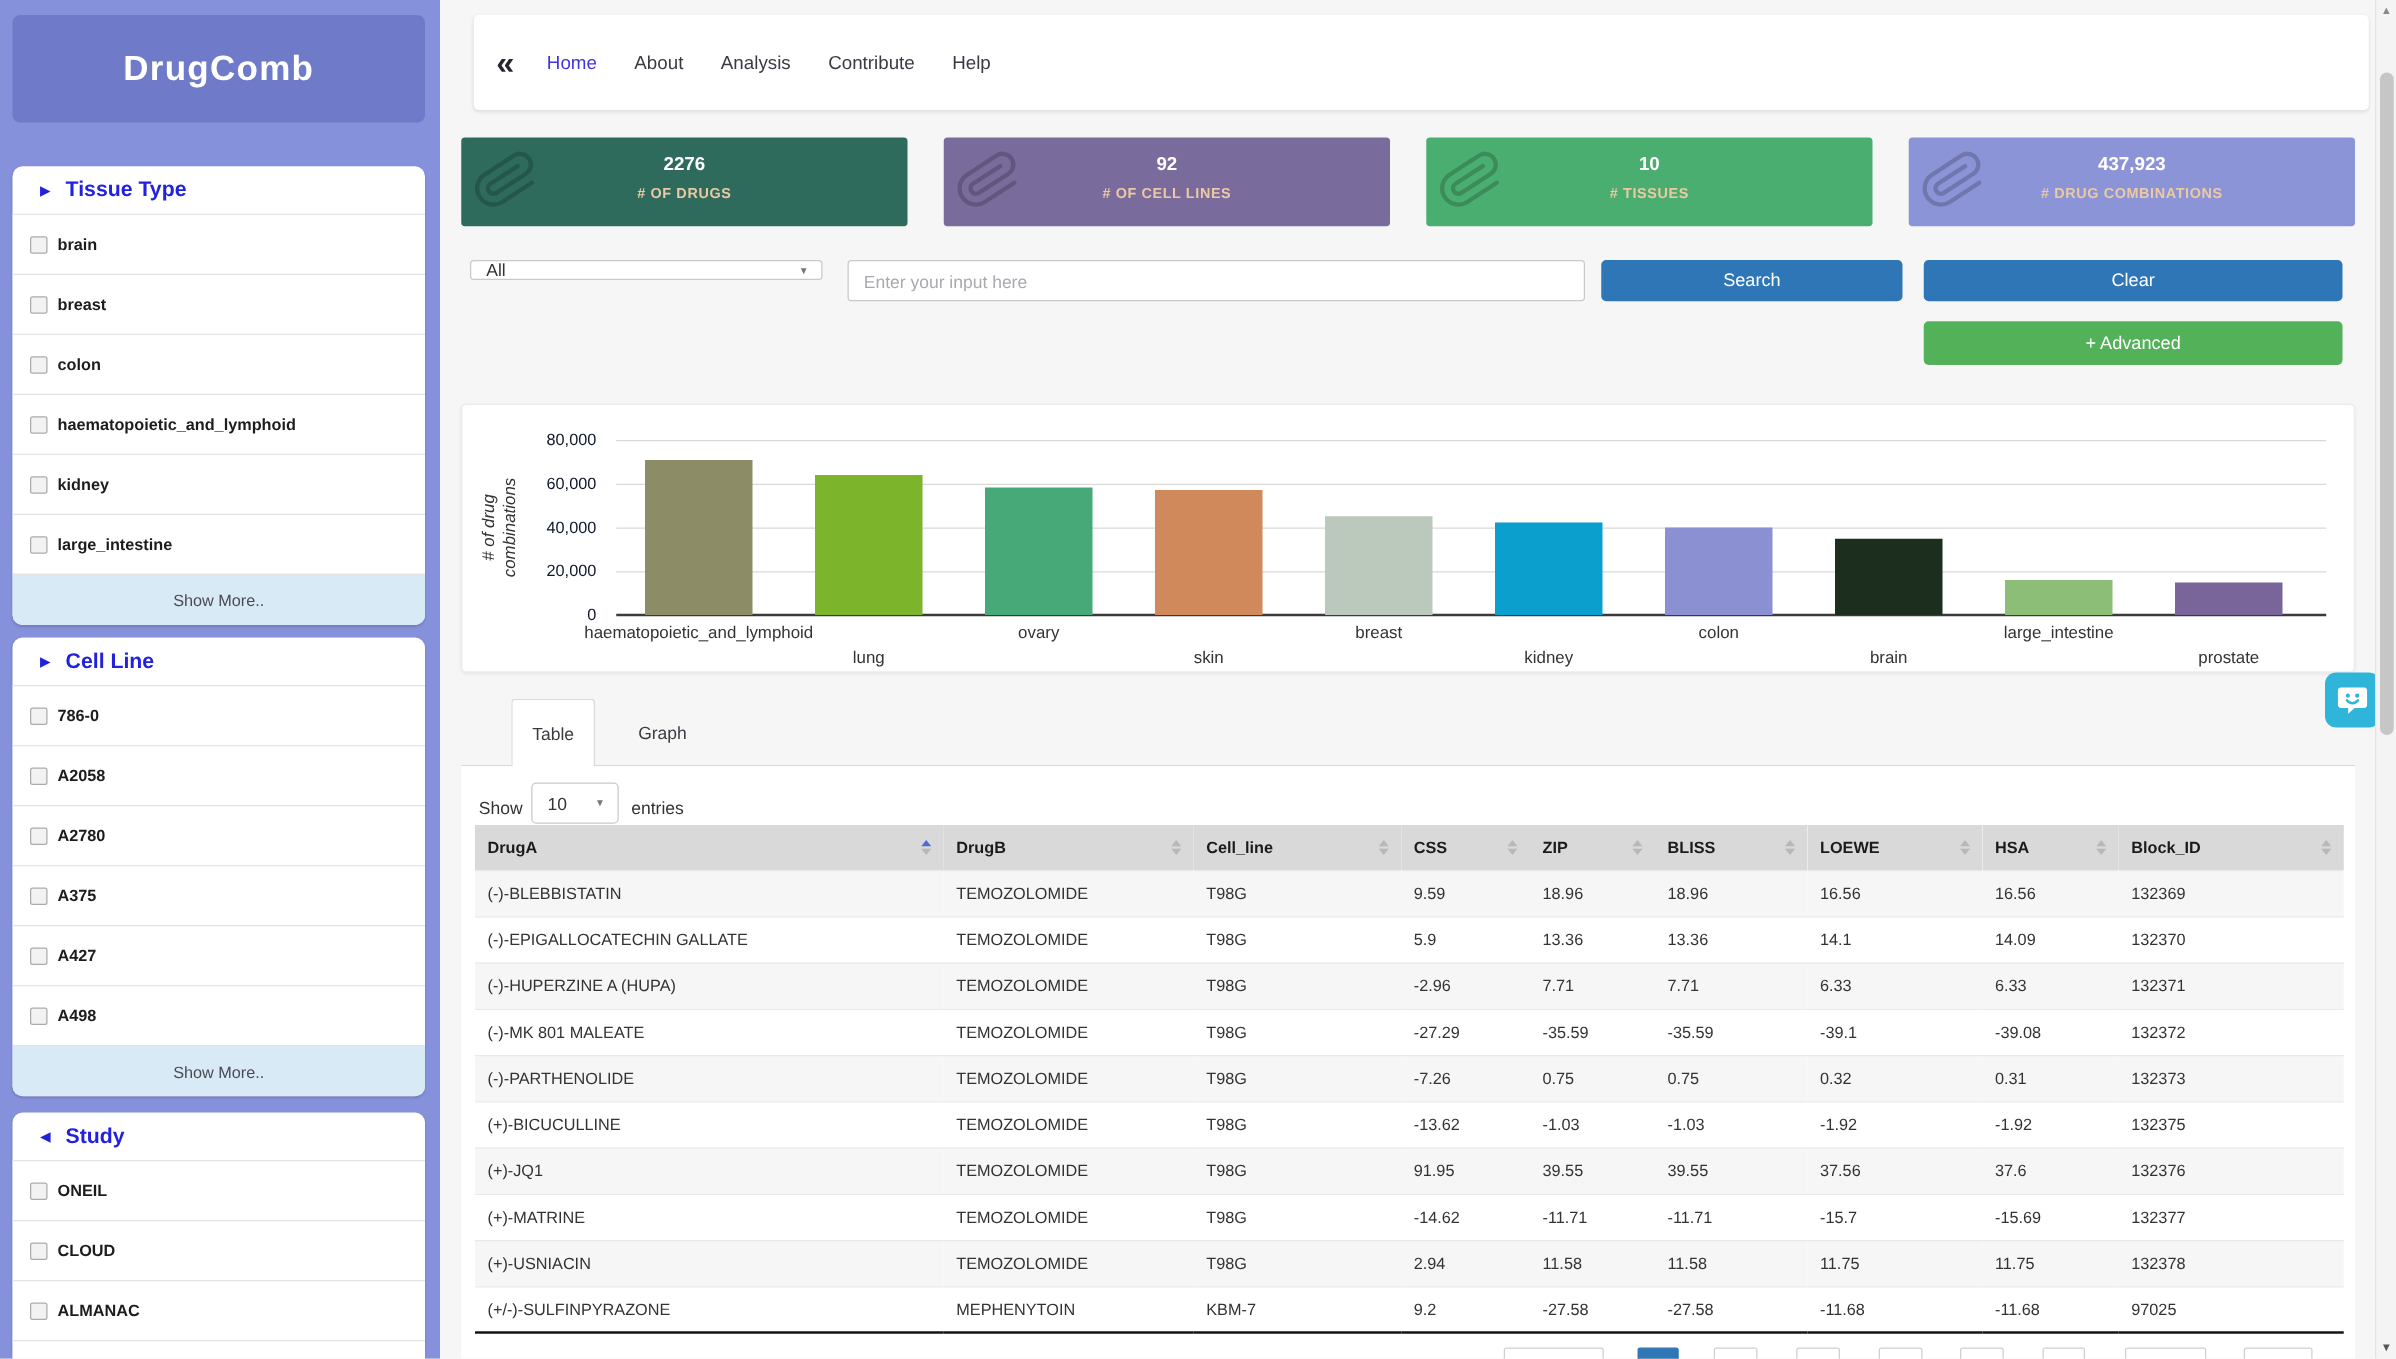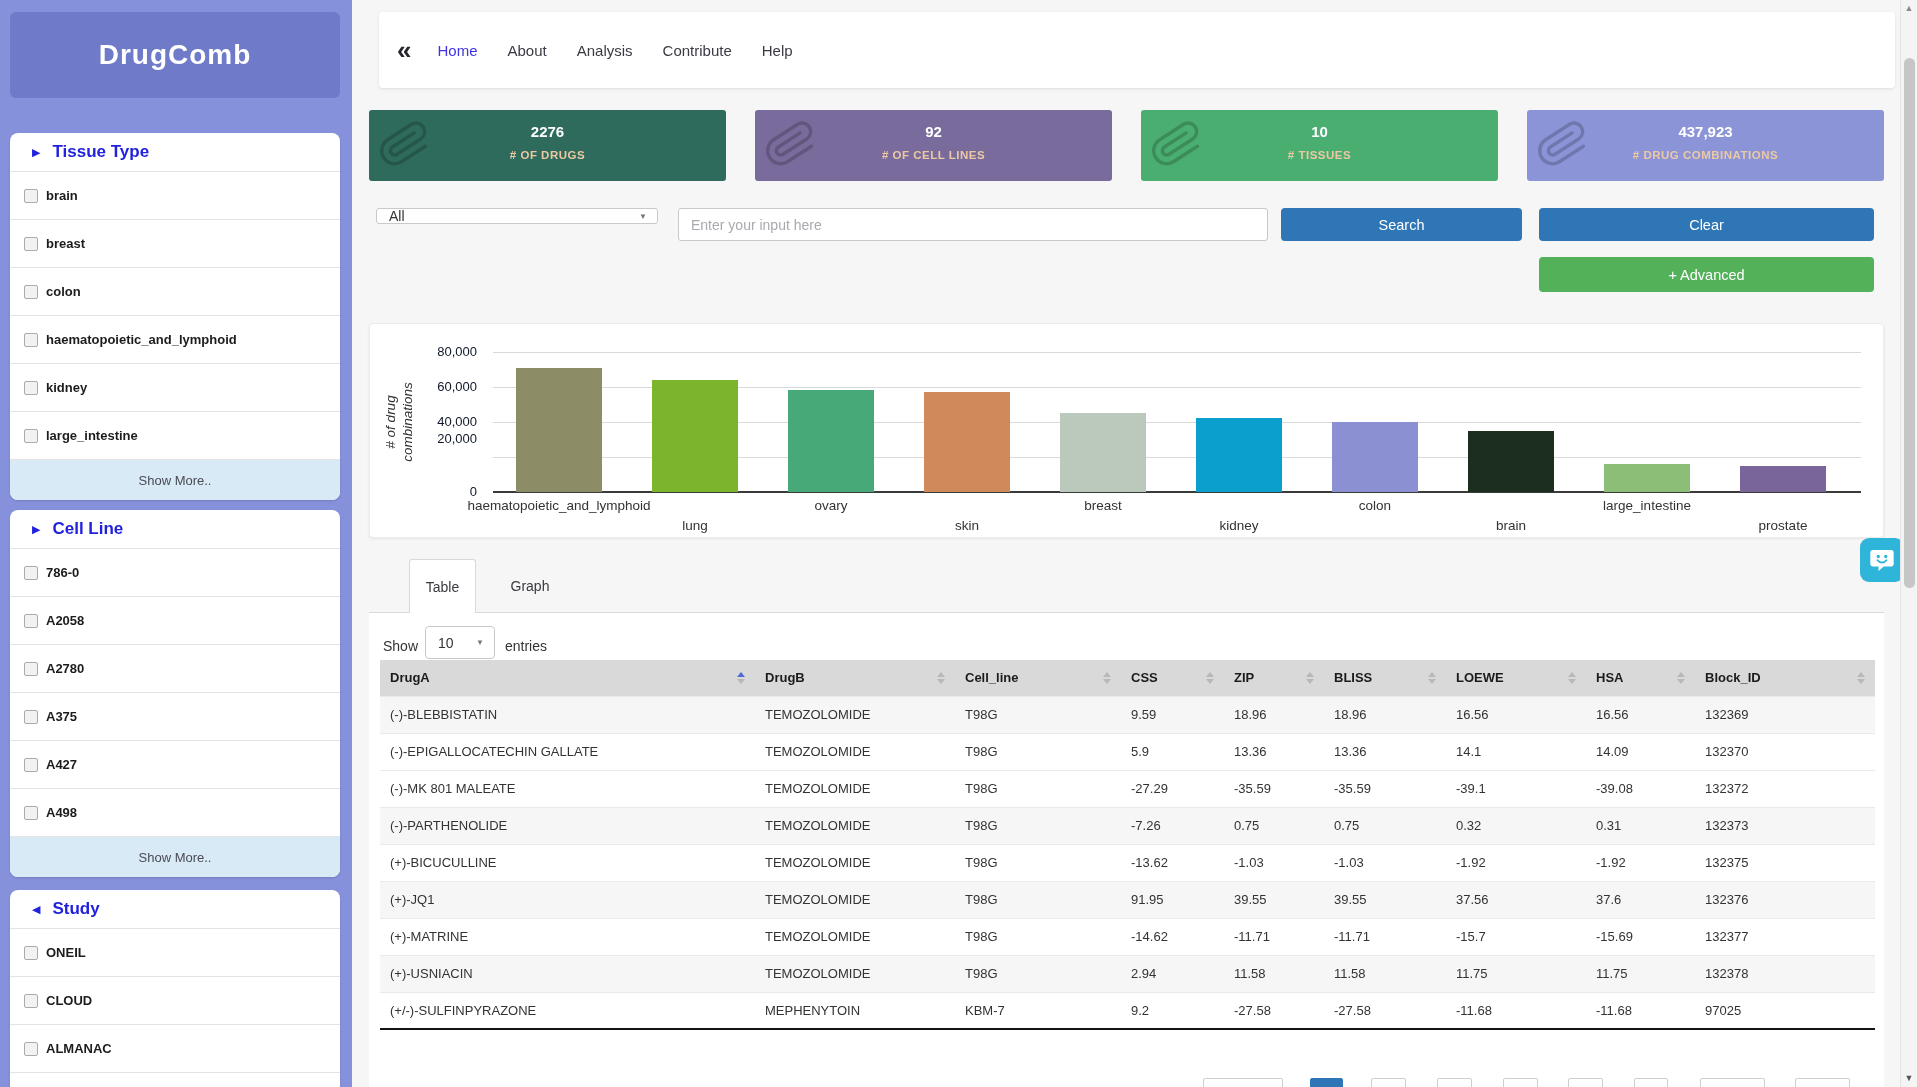--- a/index.html
+++ b/index.html
@@ -234,21 +234,21 @@
 
   <div class="chart-card">
     <div class="ytitle">
         <div># of drug</div>
         <div>combinations</div>
       </div>
     <div id="chart-yticks">
         <div class="ytick" style="top: 20px;">80,000</div>
         <div class="ytick" style="top: 55px;">60,000</div>
         <div class="ytick" style="top: 90px;">40,000</div>
-        <div class="ytick" style="top: 107px; text-align: right;">20,000</div>
+        <div class="ytick" style="top: 125px; text-align: right;">20,000</div>
         <div class="ytick" style="top: 160px;">0</div>
       </div>
     <div class="plot" id="chart-plot">
         <div class="gridline" style="top: 0px;"></div>
         <div class="gridline" style="top: 35px;"></div>
         <div class="gridline" style="top: 70px;"></div>
         <div class="gridline" style="top: 105px;"></div>
         <div class="axisline"></div>
         <div class="bar" style="left: 23px; height: 124px; background: rgb(140, 140, 102);"></div>
         <div class="bar" style="left: 159px; height: 112px; background: rgb(124, 181, 43);"></div>
@@ -365,20 +365,31 @@
             <td>(-)-EPIGALLOCATECHIN GALLATE</td>
             <td>TEMOZOLOMIDE</td>
             <td>T98G</td>
             <td>5.9</td>
             <td>13.36</td>
             <td>13.36</td>
             <td>14.1</td>
             <td>14.09</td>
             <td>132370</td>
           </tr>
+          <tr class="odd">
+            <td>(-)-HUPERZINE A (HUPA)</td>
+            <td>TEMOZOLOMIDE</td>
+            <td>T98G</td>
+            <td>-2.96</td>
+            <td>7.71</td>
+            <td>7.71</td>
+            <td>6.33</td>
+            <td>6.33</td>
+            <td>132371</td>
+          </tr>
           <tr class="even">
             <td>(-)-MK 801 MALEATE</td>
             <td>TEMOZOLOMIDE</td>
             <td>T98G</td>
             <td>-27.29</td>
             <td>-35.59</td>
             <td>-35.59</td>
             <td>-39.1</td>
             <td>-39.08</td>
             <td>132372</td>

